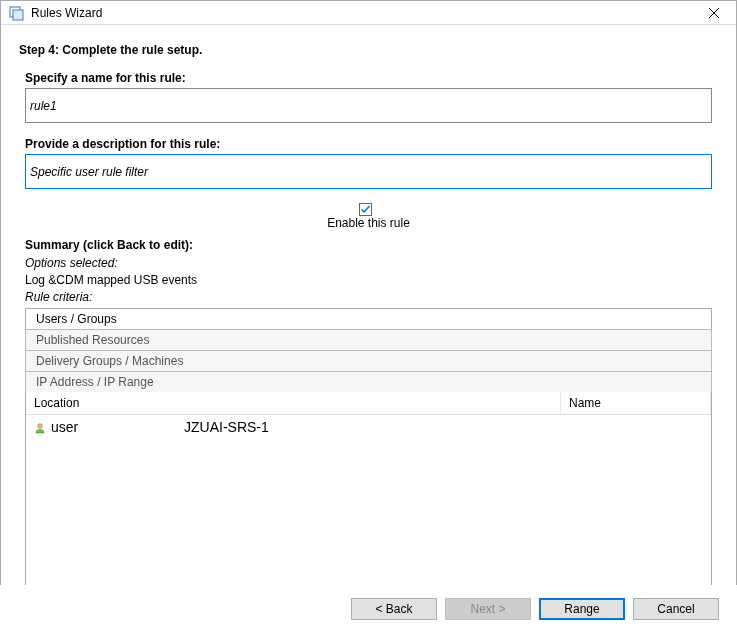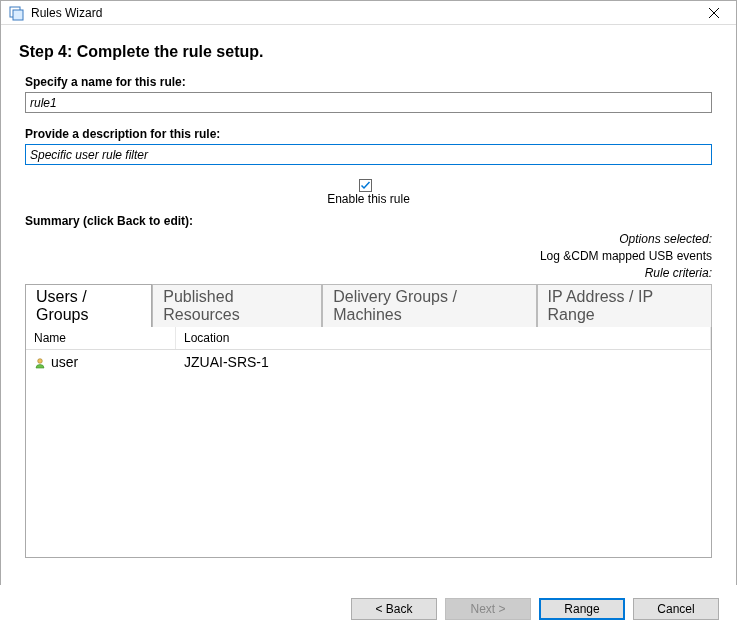--- a/index.html
+++ b/index.html
@@ -41,39 +41,39 @@
       align-items: center;
       justify-content: center;
       font-size: 14px;
       color: #000;
     }
     .content {
       padding: 18px 18px 0 18px;
     }
     .step-title {
       font-weight: bold;
-      font-size: 16px;
+      font-size: 12px;
       margin-bottom: 14px;
     }
     .form {
       padding: 0 6px;
     }
     .label {
       font-weight: bold;
       font-size: 12px;
       margin-bottom: 3px;
     }
     .input {
       width: 100%;
       border: 1px solid #888;
       padding: 2px 4px;
       font-family: inherit;
       font-size: 12px;
       font-style: italic;
-      height: 21px;
+      height: 35px;
       background: #fff;
       margin-bottom: 14px;
       outline: none;
     }
     .input.focused {
       border: 1px solid #0078d7;
     }
     .checkbox-row {
       display: flex;
       align-items: center;
@@ -90,24 +90,25 @@
       justify-content: center;
       color: #0078d7;
       font-size: 11px;
       line-height: 1;
     }
     .summary-title {
       font-weight: bold;
       margin-bottom: 4px;
     }
     .italic { font-style: italic; }
-    .line { margin-bottom: 3px; text-align: right; }
+    .line { margin-bottom: 3px; }
     .tabs {
       display: flex;
-      font-size: 16px;
+      font-size: 12px;
+      flex-direction: column;
     }
     .tab {
       padding: 3px 10px;
       border: 1px solid #bbb;
       border-bottom: none;
       background: #f5f5f5;
       margin-right: 0;
       color: #555;
       position: relative;
       top: 1px;
@@ -230,22 +231,22 @@
 
     <div class="tabs">
       <div class="tab active">Users / Groups</div>
       <div class="tab">Published Resources</div>
       <div class="tab">Delivery Groups / Machines</div>
       <div class="tab">IP Address / IP Range</div>
     </div>
 
     <div class="table-wrap">
       <div class="table-header">
+        <div class="th loc">Location</div>
         <div class="th name">Name</div>
-        <div class="th loc">Location</div>
       </div>
       <div class="table-row">
         <div class="td name">
           <span class="user-icon">
             <svg width="12" height="12" viewBox="0 0 12 12">
               <circle cx="6" cy="4" r="2.3" fill="#f0c060" stroke="#9a7a20" stroke-width="0.6"></circle>
               <path d="M2 11 Q2 7.5 6 7.5 Q10 7.5 10 11 Z" fill="#6cc24a" stroke="#3a8a20" stroke-width="0.6"></path>
             </svg>
           </span>
           <span>user</span>

